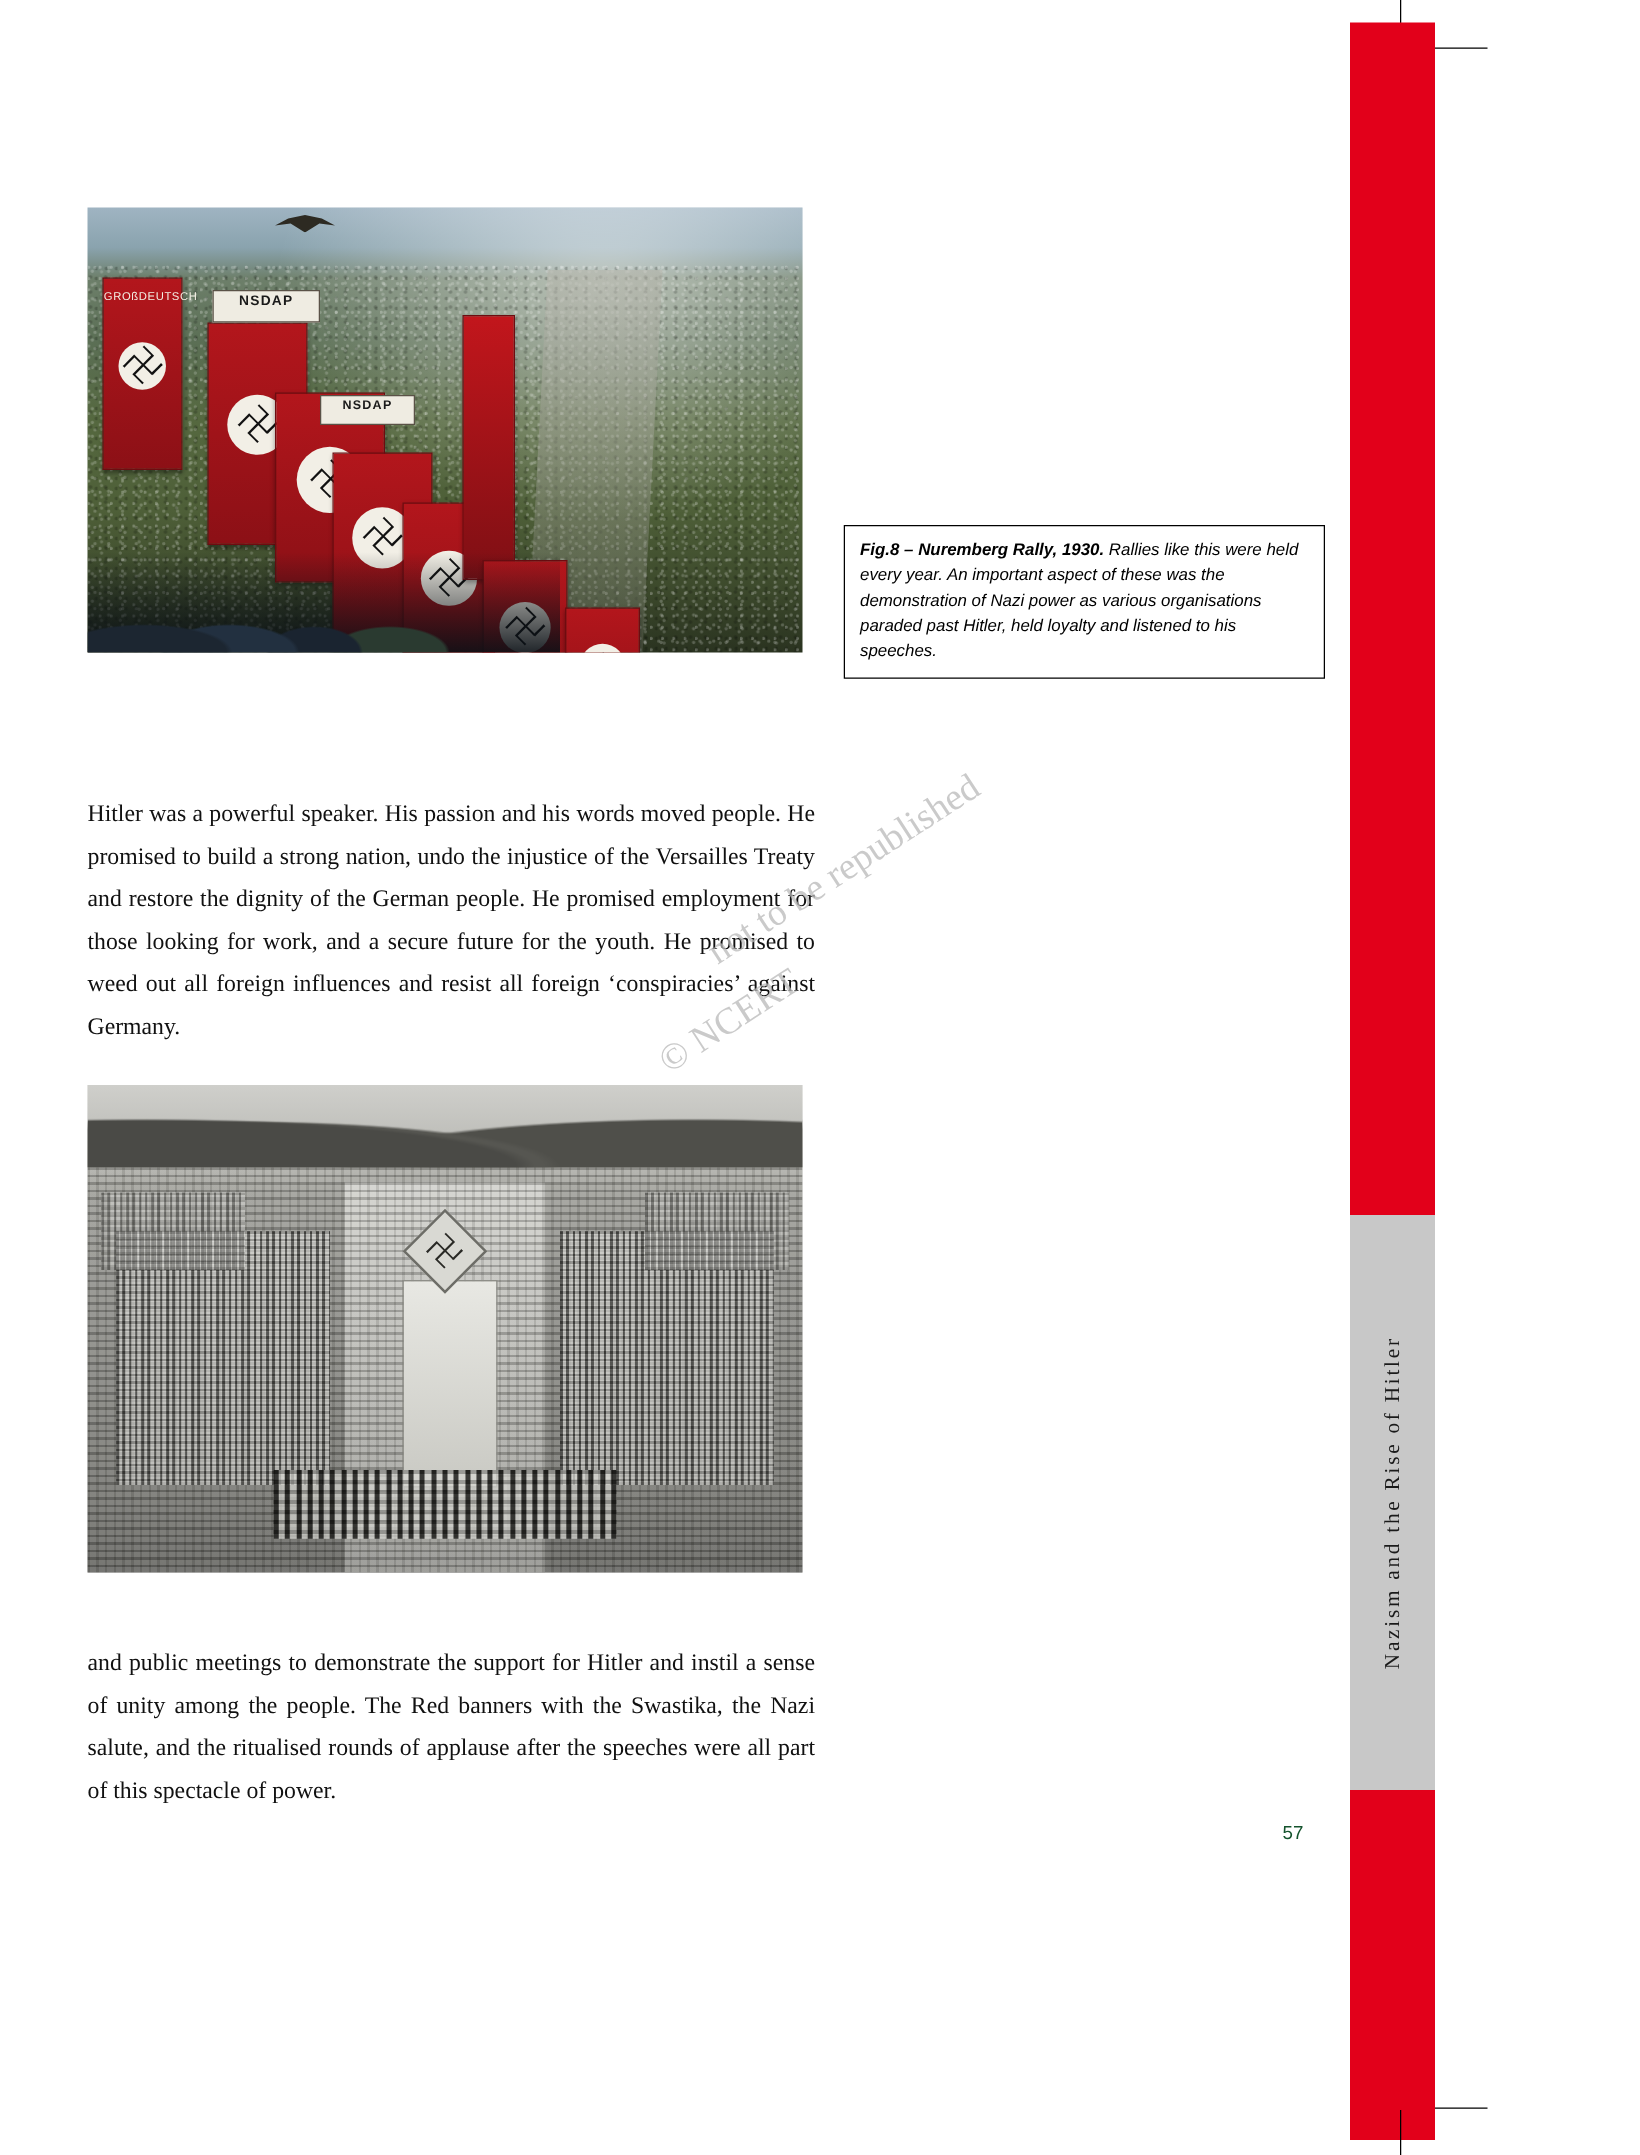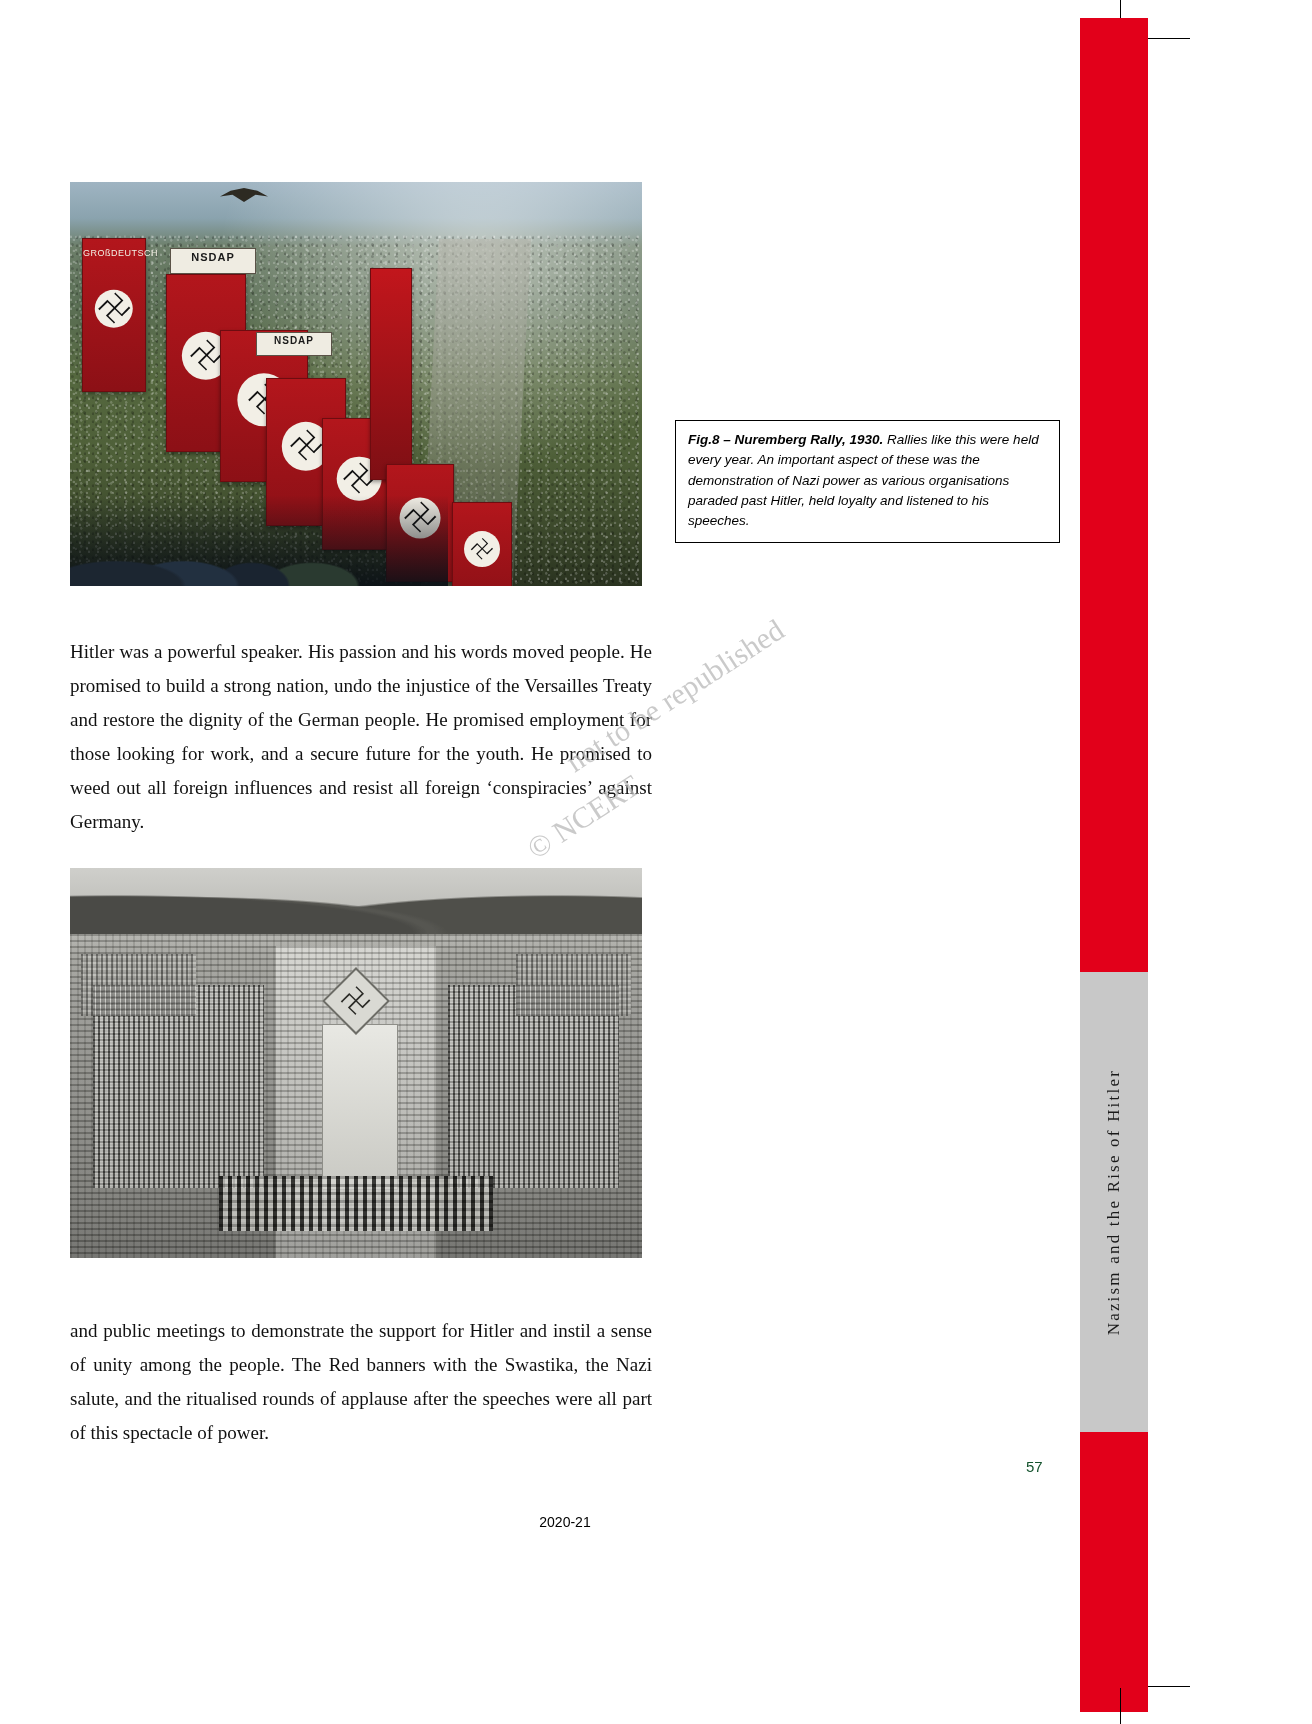--- a/index.html
+++ b/index.html
@@ -103,23 +103,23 @@
 
   .fig-photo {
     position: absolute;
     border: 0;
     overflow: hidden;
   }
 
   
   #fig8-photo {
     left: 70px;
-    top: 182px;
+    top: 166px;
     width: 572px;
-    height: 404px;
+    height: 356px;
     background:
       radial-gradient(ellipse at 72% 18%, rgba(255,255,255,0.55) 0%, rgba(255,255,255,0) 45%),
       linear-gradient(to bottom, #9fb4c2 0%, #8aa3ae 9%, #6d7f6a 16%, #5b6f55 30%, #55683f 48%, #4e5f38 68%, #3d4a2c 85%, #2a3320 100%);
   }
   .crowd {
     position: absolute;
     left: 0; top: 13%;
     width: 100%; height: 87%;
     background-image:
       radial-gradient(circle at 10% 20%, rgba(255,255,255,0.30) 0 1px, transparent 1.6px),
@@ -446,15 +446,14 @@
 
     <div class="bw-monument"></div>
     <div class="bw-swastika-emblem">卍</div>
     <div class="bw-front-rows"></div>
   </div>
 
 
   <p class="para" id="para3">and public meetings to demonstrate the support for Hitler and instil a sense of unity among the people. The Red banners with the Swastika, the Nazi salute, and the ritualised rounds of applause after the speeches were all part of this spectacle of power.</p>
 
   <div class="page-number">57</div>
-  <div class="footer-year">2020-21</div>
 
 </div>
 
 </body></html>

